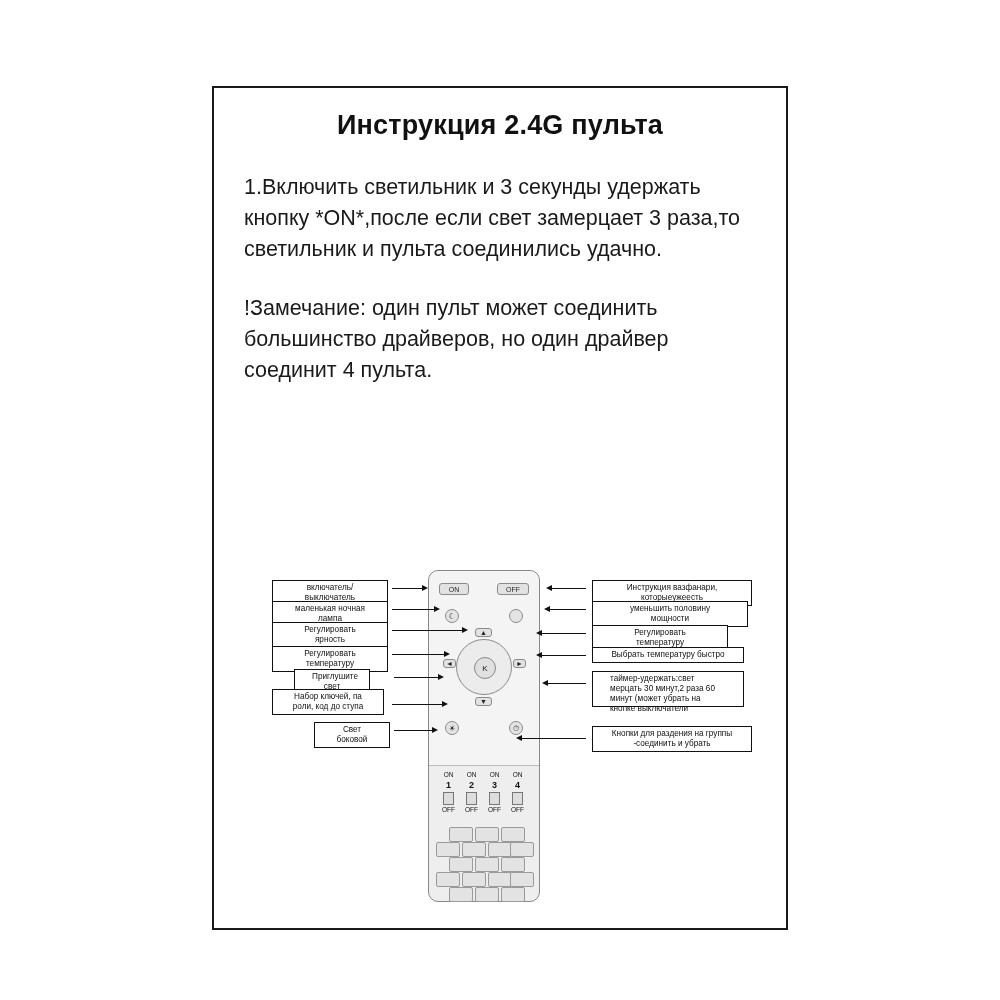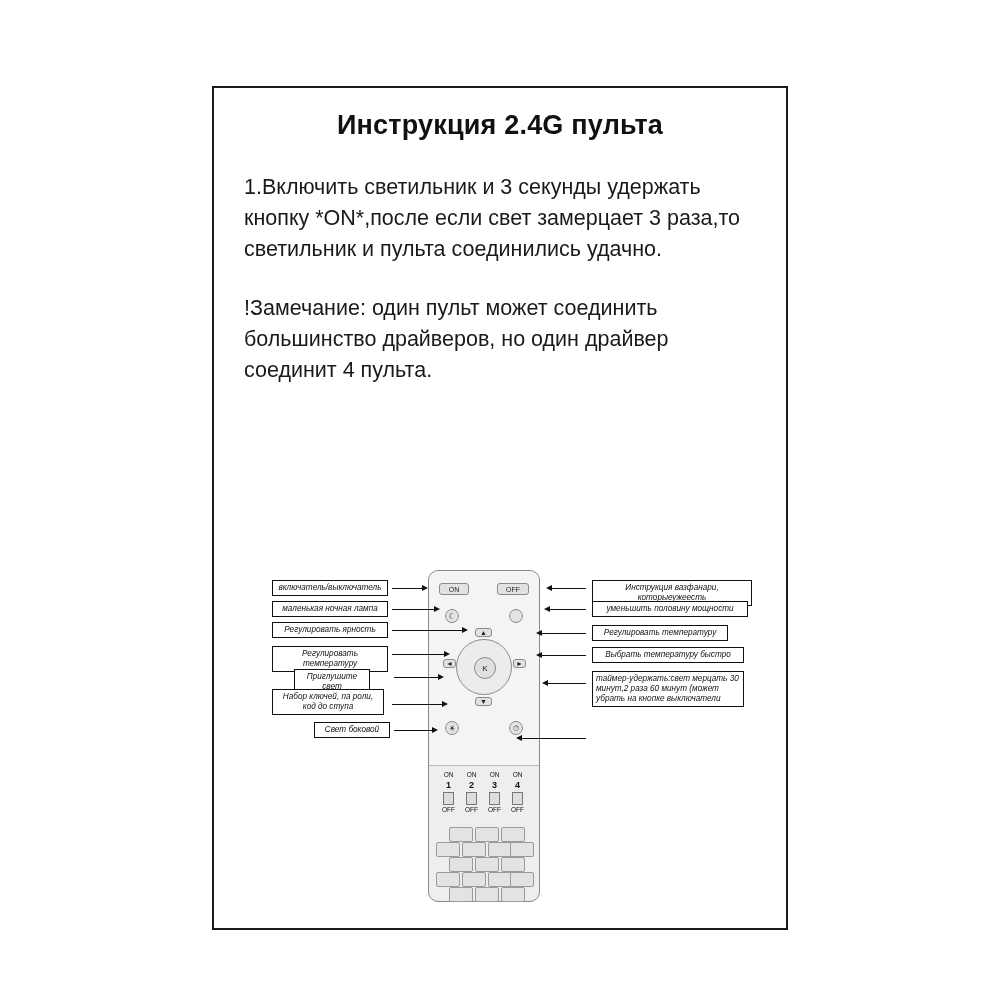--- a/index.html
+++ b/index.html
@@ -157,24 +157,23 @@
     border: 1px solid #9a9a9a;
     border-radius: 2px;
   }
   .callout {
     position: absolute;
     border: 1px solid #111111;
     background: #ffffff;
     font-size: 8.2px;
     line-height: 10px;
     color: #111111;
-    padding: 2px 3px;
-    box-sizing: border-box;
-    text-align: center;
-    font-style: italic;
+    padding: 2px 17px;
+    box-sizing: border-box;
+    text-align: center;
   }
   .arrow {
     position: absolute;
     height: 1px;
     background: #111111;
   }
   .arrow::after {
     content: "";
     position: absolute;
     top: -3px;
@@ -304,17 +303,18 @@
 
       <div class="callout" style="left:350px; top:57px; width:136px;">Регулировать температуру</div>
       <div class="arrow to-left" style="left:300px; top:65px; width:44px;"></div>
 
       <div class="callout" style="left:350px; top:79px; width:152px;">Выбрать температуру быстро</div>
       <div class="arrow to-left" style="left:300px; top:87px; width:44px;"></div>
 
       <div class="callout" style="left:350px; top:103px; width:152px; height:36px; text-align:left;">таймер-удержать:свет мерцать 30 минут,2 раза 60 минут (может убрать на кнопке выключатели</div>
       <div class="arrow to-left" style="left:306px; top:115px; width:38px;"></div>
 
+      <div class="callout" style="left:350px; top:158px; width:160px;">Кнопки для раздения на группы -соединить и убрать</div>
       <div class="arrow to-left" style="left:280px; top:170px; width:64px;"></div>
 
     </div>
   </div>
 </div>
 
 </body></html>

